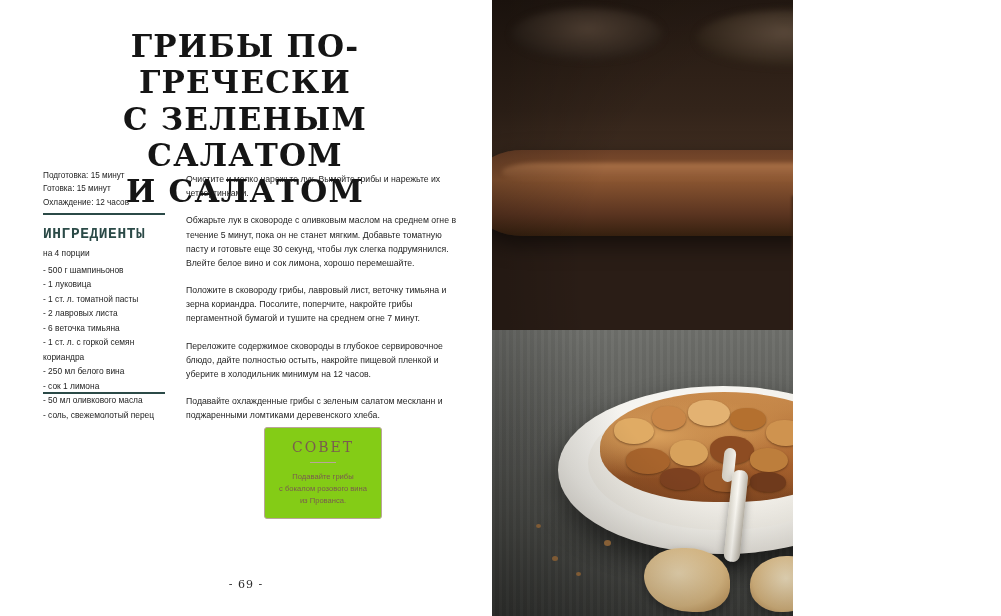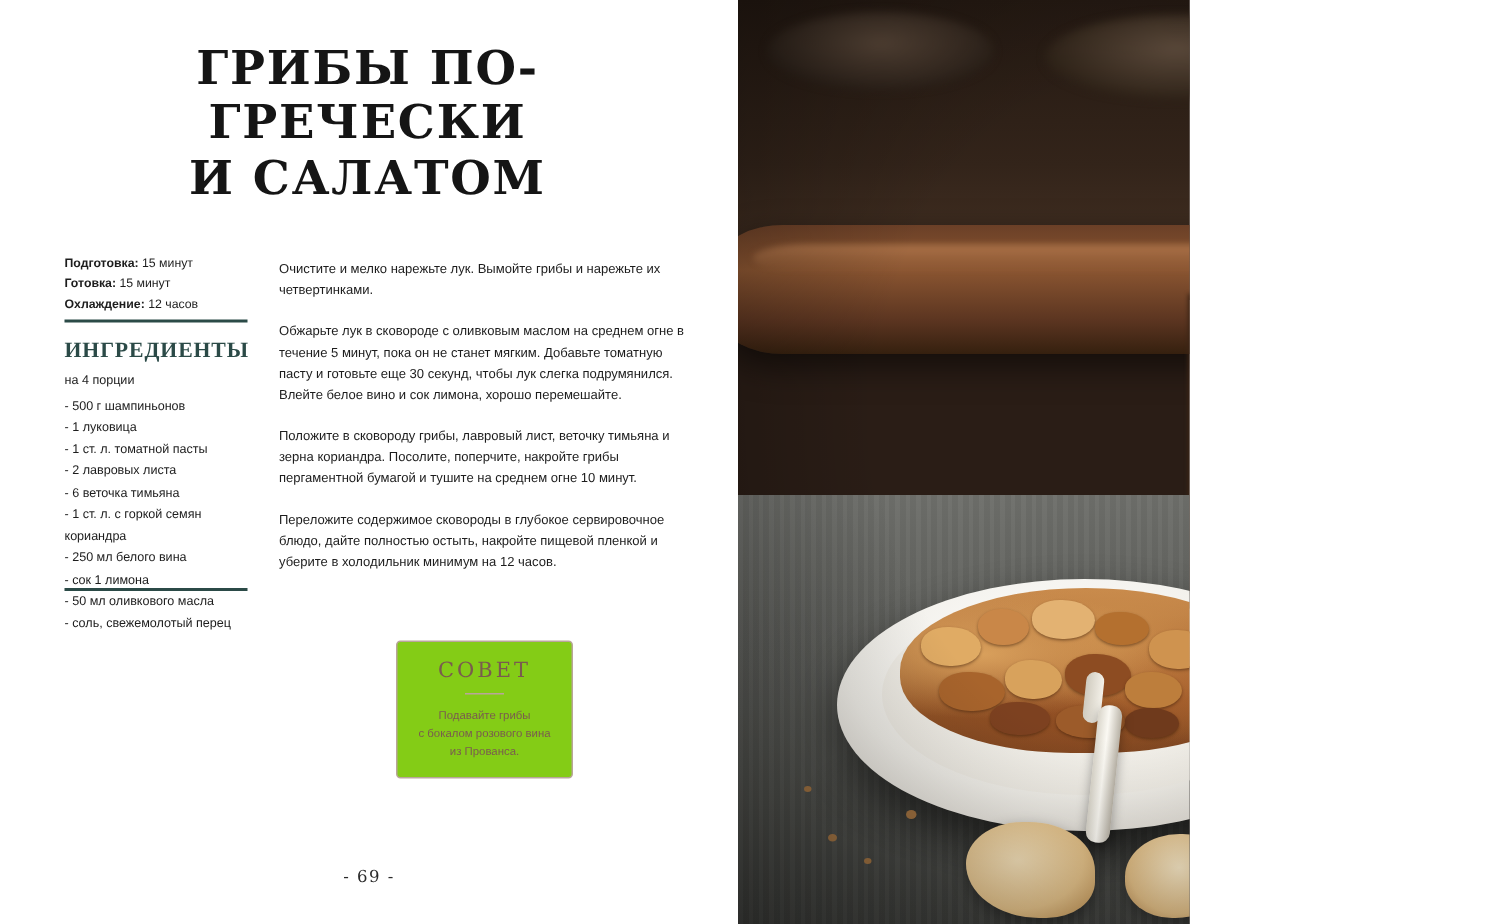--- a/index.html
+++ b/index.html
@@ -45,37 +45,37 @@
   
   .meta {
     position: absolute;
     left: 43px;
     top: 169px;
     width: 128px;
     font-size: 8.2px;
     line-height: 1.62;
     color: #1d1d1d;
   }
-  .meta .row b { font-weight: bold; }
+  .meta .row b { font-weight: normal; }
 
   .rule {
     position: absolute;
     left: 43px;
     width: 122px;
     height: 2px;
     background: #2b4a47;
   }
   .rule-top { top: 213px; }
   .rule-bottom { top: 392px; }
 
   .ingr-title {
     position: absolute;
     left: 43px;
     top: 226px;
-    font-family: Liberation Serif, serif;
+    font-family: Liberation Mono, monospace;
     font-weight: bold;
     font-size: 14.5px;
     letter-spacing: 0.6px;
     color: #2b4a47;
     text-align: center;
   }
   .ingr-serving {
     position: absolute;
     left: 43px;
     top: 248px;
@@ -299,20 +299,21 @@
 </style>
 </head>
 <body>
 
 <div class="page">
 
   <div class="left-page">
 
     <div class="title">
       <span class="l1">ГРИБЫ ПО-ГРЕЧЕСКИ</span>
+      <span class="l2">С ЗЕЛЕНЫМ САЛАТОМ</span>
       <span class="l3">И САЛАТОМ</span>
     </div>
 
     <div class="meta">
       <div class="row">
         <b>Подготовка:</b>
         <span>15 минут</span>
       </div>
       <div class="row">
         <b>Готовка:</b>
@@ -341,22 +342,23 @@
       <li>- сок 1 лимона</li>
       <li>- 50 мл оливкового масла</li>
       <li>- соль, свежемолотый перец</li>
     </ul>
 
     <div class="rule rule-bottom"></div>
 
     <div class="body-copy">
       <p>Очистите и мелко нарежьте лук. Вымойте грибы и нарежьте их четвертинками.</p>
       <p>Обжарьте лук в сковороде с оливковым маслом на среднем огне в течение 5 минут, пока он не станет мягким. Добавьте томатную пасту и готовьте еще 30 секунд, чтобы лук слегка подрумянился. Влейте белое вино и сок лимона, хорошо перемешайте.</p>
-      <p>Положите в сковороду грибы, лавровый лист, веточку тимьяна и зерна кориандра. Посолите, поперчите, накройте грибы пергаментной бумагой и тушите на среднем огне 10 минут.</p>
+      <p>Положите в сковороду грибы, лавровый лист, веточку тимьяна и зерна кориандра. Посолите, поперчите, накройте грибы пергаментной бумагой и тушите на среднем огне 7 минут.</p>
       <p>Переложите содержимое сковороды в глубокое сервировочное блюдо, дайте полностью остыть, накройте пищевой пленкой и уберите в холодильник минимум на 12 часов.</p>
+      <p>Подавайте охлажденные грибы с зеленым салатом мескланн и поджаренными ломтиками деревенского хлеба.</p>
     </div>
 
     <div class="tip">
       <div class="tip-title">СОВЕТ</div>
       <div class="tip-sep"></div>
       <div class="tip-text">Подавайте грибы
 с бокалом розового вина
 из Прованса.</div>
     </div>
 

